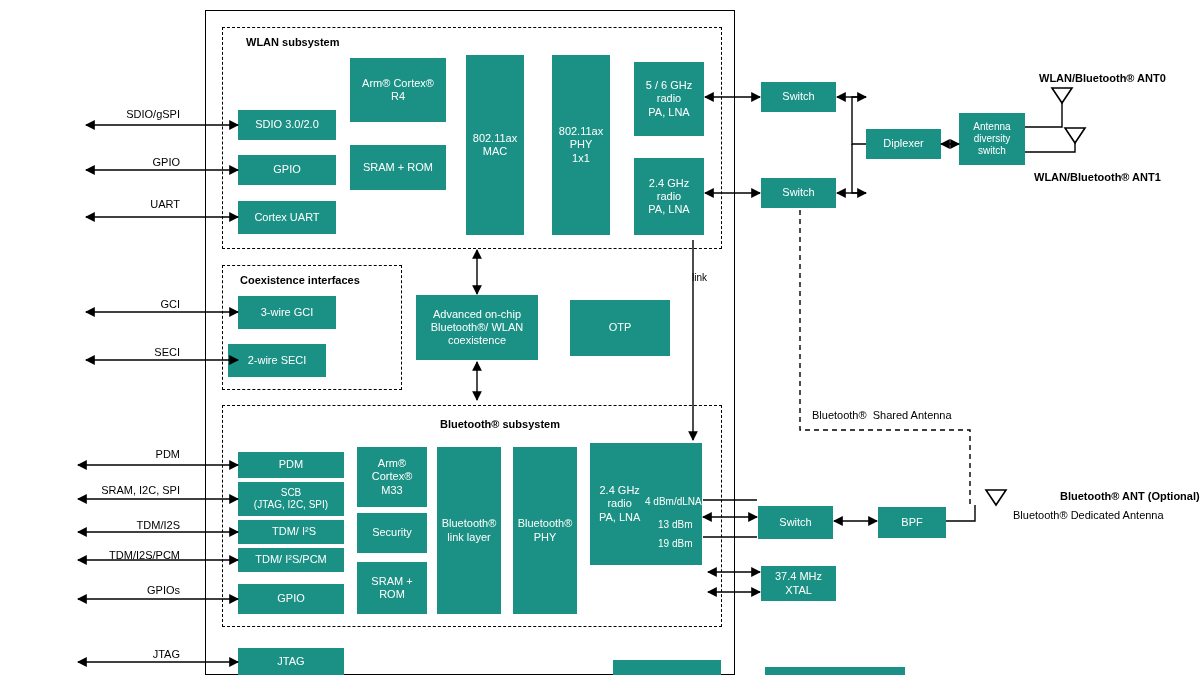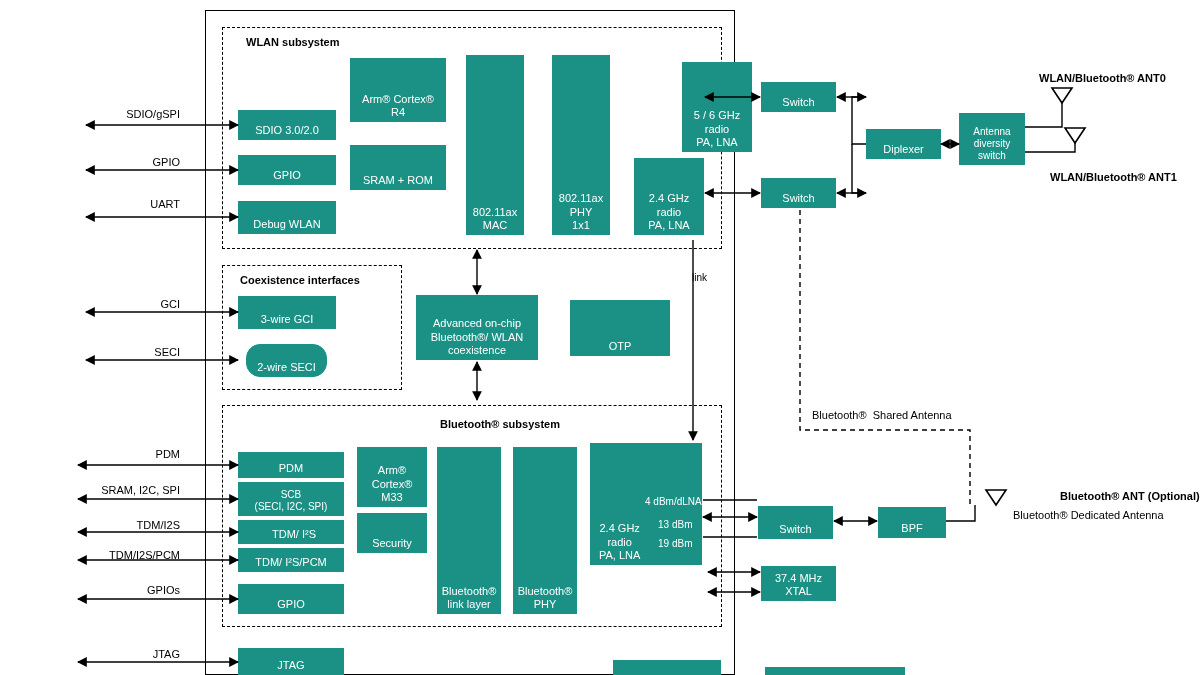--- a/index.html
+++ b/index.html
@@ -1,20 +1,20 @@
 <!DOCTYPE html>
 <html><head>
 <meta charset="utf-8">
 <style>
   html,body{margin:0;padding:0;background:#ffffff;}
   body{width:1200px;height:675px;font-family:"Liberation Sans",sans-serif;overflow:hidden;}
   #canvas{position:relative;width:1200px;height:675px;}
 
   .blk{position:absolute;background:#1a9184;color:#ffffff;border:1px solid #1a9184;
-       display:flex;align-items:flex-end;justify-content:center;text-align:center;
+       display:flex;align-items:center;justify-content:center;text-align:center;
        font-size:11px;line-height:1.2;box-sizing:border-box;padding:2px;}
   .dash{position:absolute;border:1px dashed #000;box-sizing:border-box;}
   .solid{position:absolute;border:1px solid #000;box-sizing:border-box;}
   .lbl{position:absolute;font-size:11px;color:#000;white-space:pre;}
   .lbl.b{font-weight:bold;}
   .lbl.r{text-align:right;}
   svg.ov{position:absolute;left:0;top:0;width:1200px;height:675px;pointer-events:none;}
 </style>
 </head>
 <body>
@@ -38,57 +38,59 @@
   <div class="lbl r" style="left:60px;top:346px;width:120px;">SECI</div>
   <div class="lbl r" style="left:60px;top:448px;width:120px;">PDM</div>
   <div class="lbl r" style="left:40px;top:484px;width:140px;">SRAM, I2C, SPI</div>
   <div class="lbl r" style="left:60px;top:519px;width:120px;">TDM/I2S</div>
   <div class="lbl r" style="left:40px;top:549px;width:140px;">TDM/I2S/PCM</div>
   <div class="lbl r" style="left:60px;top:584px;width:120px;">GPIOs</div>
   <div class="lbl r" style="left:60px;top:648px;width:120px;">JTAG</div>
 
   <div class="blk" style="left:238px;top:110px;width:98px;height:30px;">SDIO 3.0/2.0</div>
   <div class="blk" style="left:238px;top:155px;width:98px;height:30px;">GPIO</div>
-  <div class="blk" style="left:238px;top:201px;width:98px;height:33px;">Debug WLAN</div>
+  <div class="blk" style="left:238px;top:201px;width:98px;height:33px;">Cortex UART</div>
 
   <div class="blk" style="left:350px;top:58px;width:96px;height:64px;white-space:pre-line;"><span>Arm® Cortex®
 R4</span></div>
   <div class="blk" style="left:350px;top:145px;width:96px;height:45px;">SRAM + ROM</div>
 
   <div class="blk" style="left:466px;top:55px;width:58px;height:180px;white-space:pre-line;"><span>802.11ax
 MAC</span></div>
   <div class="blk" style="left:552px;top:55px;width:58px;height:180px;white-space:pre-line;"><span>802.11ax
 PHY
 1x1</span></div>
 
-  <div class="blk" style="left:634px;top:62px;width:70px;height:90px;white-space:pre-line;margin-left:48px;"><span>5 / 6 GHz
+  <div class="blk" style="left:634px;top:62px;width:70px;height:74px;white-space:pre-line;"><span>5 / 6 GHz
 radio
 PA, LNA</span></div>
   <div class="blk" style="left:634px;top:158px;width:70px;height:77px;white-space:pre-line;"><span>2.4 GHz
 radio
 PA, LNA</span></div>
 
   <div class="blk" style="left:238px;top:296px;width:98px;height:33px;">3-wire GCI</div>
-  <div class="blk" style="left:246px;top:344px;width:81px;height:33px;border-radius:14px;">2-wire SECI</div>
+  <div class="blk" style="left:228px;top:344px;width:98px;height:33px;">2-wire SECI</div>
 
   <div class="blk" style="left:570px;top:300px;width:100px;height:56px;">OTP</div>
   <div class="blk" style="left:416px;top:295px;width:122px;height:65px;white-space:pre-line;"><span>Advanced on-chip
 Bluetooth®/ WLAN
 coexistence</span></div>
 
   <div class="blk" style="left:238px;top:452px;width:106px;height:26px;">PDM</div>
   <div class="blk" style="left:238px;top:482px;width:106px;height:34px;white-space:pre-line;font-size:10px;"><span>SCB
-(SECI, I2C, SPI)</span></div>
+(JTAG, I2C, SPI)</span></div>
   <div class="blk" style="left:238px;top:520px;width:106px;height:24px;padding-left:8px;">TDM/ I²S</div>
   <div class="blk" style="left:238px;top:548px;width:106px;height:24px;">TDM/ I²S/PCM</div>
   <div class="blk" style="left:238px;top:584px;width:106px;height:30px;">GPIO</div>
 
   <div class="blk" style="left:357px;top:447px;width:70px;height:60px;white-space:pre-line;"><span>Arm®
 Cortex® M33</span></div>
   <div class="blk" style="left:357px;top:513px;width:70px;height:40px;">Security</div>
+  <div class="blk" style="left:357px;top:562px;width:70px;height:52px;white-space:pre-line;"><span>SRAM +
+ROM</span></div>
 
   <div class="blk" style="left:437px;top:447px;width:64px;height:167px;white-space:pre-line;"><span>Bluetooth®
 link layer</span></div>
   <div class="blk" style="left:513px;top:447px;width:64px;height:167px;white-space:pre-line;"><span>Bluetooth®
 PHY</span></div>
   <div class="blk" style="left:590px;top:443px;width:112px;height:122px;white-space:pre-line;justify-content:flex-start;padding-left:8px;"><span>2.4 GHz
 radio
 PA, LNA</span></div>
 
   <div class="lbl" style="left:645px;top:496px;color:#ffffff;font-size:10px;">4 dBm/dLNA</div>
@@ -104,21 +106,21 @@
   <div class="blk" style="left:866px;top:129px;width:75px;height:30px;">Diplexer</div>
   <div class="blk" style="left:959px;top:113px;width:66px;height:52px;white-space:pre-line;font-size:10px;"><span>Antenna
 diversity
 switch</span></div>
   <div class="blk" style="left:758px;top:506px;width:75px;height:33px;">Switch</div>
   <div class="blk" style="left:878px;top:507px;width:68px;height:31px;">BPF</div>
   <div class="blk" style="left:761px;top:566px;width:75px;height:35px;white-space:pre-line;"><span>37.4 MHz
 XTAL</span></div>
 
   <div class="lbl b" style="left:1039px;top:72px;">WLAN/Bluetooth® ANT0</div>
-  <div class="lbl b" style="left:1034px;top:171px;margin-left:16px;">WLAN/Bluetooth® ANT1</div>
+  <div class="lbl b" style="left:1034px;top:171px;">WLAN/Bluetooth® ANT1</div>
   <div class="lbl b" style="left:1012px;top:490px;padding-left:48px;">Bluetooth® ANT (Optional)</div>
   <div class="lbl" style="left:1013px;top:509px;">Bluetooth® Dedicated Antenna</div>
 
   <div class="lbl" style="left:692px;top:272px;font-size:10px;">link</div>
   <div class="lbl" style="left:812px;top:409px;">Bluetooth®  Shared Antenna</div>
 
   <svg class="ov" viewBox="0 0 1200 675">
     <defs>
       <marker id="ar" viewBox="0 0 10 10" refX="9" refY="5" markerWidth="7" markerHeight="7" orient="auto-start-reverse">
         <path d="M0,0 L10,5 L0,10 z" fill="#000"></path>

